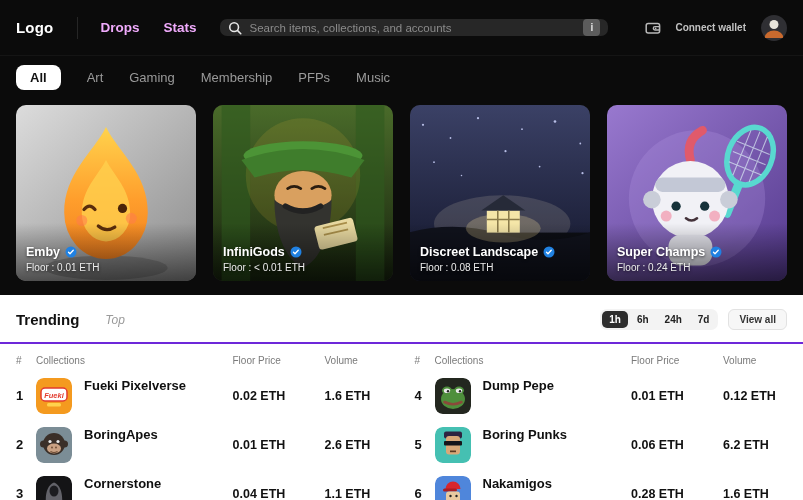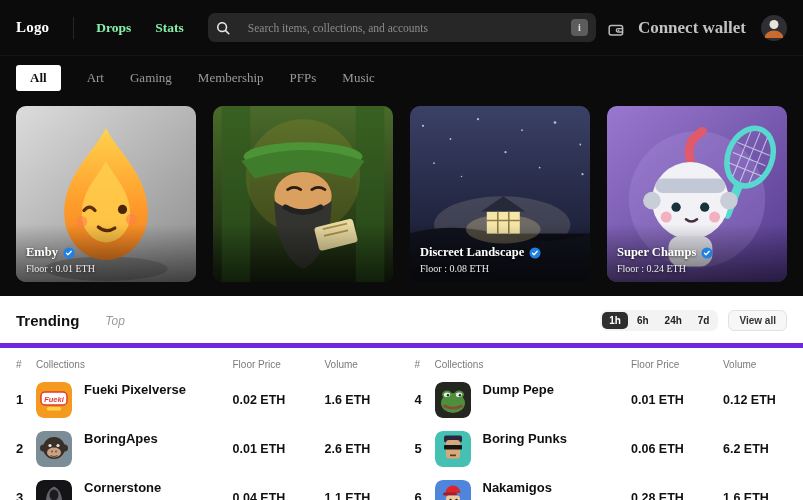--- a/index.html
+++ b/index.html
@@ -1,60 +1,60 @@
 <!DOCTYPE html>
 <html><head>
 <meta charset="utf-8">
 <style>
   * { margin:0; padding:0; box-sizing:border-box; }
   html,body { width:803px; height:500px; overflow:hidden; background:#fff;
               font-family:"Liberation Sans", sans-serif; }
 
   
-  .top-section { background:#0b0b0b; padding-bottom:8px;font-family:Liberation Serif, serif; }
+  .top-section { background:#0b0b0b; padding-bottom:8px; }
 
   .navbar { height:56px; display:flex; align-items:center; padding:0 16px; border-bottom:1px solid #151515; }
   .logo { color:#fff; font-weight:700; font-size:15px; margin-right:24px; letter-spacing:.2px; }
   .nav-divider { width:1px; height:22px; background:#262626; margin-right:22px; }
-  .nav-link { color:#86efac; font-weight:700; font-size:13.5px; margin-right:24px; cursor:pointer; }
-
-  .searchbar { flex:1; max-width:388px; height:29px; background:#272727; border-radius:7px;
-               display:flex; align-items:center; padding:0 8px; gap:18px; }
+  .nav-link { color:#f0abfc; font-weight:700; font-size:13.5px; margin-right:24px; cursor:pointer; }
+
+  .searchbar { flex:1; max-width:388px; height:17px; background:#272727; border-radius:7px;
+               display:flex; align-items:center; padding:0 8px; gap:7px; }
   .searchbar input { flex:1; background:transparent; border:none; outline:none; color:#ddd;
                      font-size:11.5px; font-family:inherit; }
   .searchbar input::placeholder { color:#8b8b8b; }
   .key-hint { width:17px; height:17px; background:#5c5c5c; border-radius:4px; color:#e3e3e3;
               font-size:10px; font-weight:700; display:flex; align-items:center; justify-content:center; }
 
   .nav-right { margin-left:auto; display:flex; align-items:center; gap:15px; }
-  .connect-wallet { display:flex; align-items:flex-end; gap:14px; color:#c2c2c2; font-size:17px;
+  .connect-wallet { display:flex; align-items:center; gap:14px; color:#c2c2c2; font-size:10px;
                     font-weight:600; cursor:pointer; }
   .avatar { width:26px; height:26px; border-radius:50%; overflow:hidden; cursor:pointer; }
   .avatar svg { display:block; }
 
   .cat-tabs { display:flex; align-items:center; gap:26px; padding:9px 16px 13px; }
   .cat-pill { background:#fff; color:#111; font-weight:700; font-size:13px; padding:5px 14px;
-              border-radius:3px; cursor:pointer; }
+              border-radius:8px; cursor:pointer; }
   .cat-item { color:#9a9a9a; font-size:13px; cursor:pointer; }
 
   .cards { display:flex; gap:17px; padding:2px 16px 6px; }
   .card { position:relative; flex:1; height:176px; border-radius:10px; overflow:hidden; cursor:pointer;
           background:#222; }
   .card-art { position:absolute; inset:0; width:100%; height:100%; display:block; z-index:0; }
   .card::after { content:""; position:absolute; left:0; right:0; bottom:0; height:58px;
                  background:linear-gradient(transparent, rgba(0,0,0,.55)); z-index:1; }
   .card-overlay { position:absolute; left:10px; bottom:8px; z-index:2;
                   text-shadow:0 1px 3px rgba(0,0,0,.65); }
   .card-name { color:#fff; font-weight:700; font-size:12.5px; display:flex; align-items:center; gap:5px; }
   .card-floor { color:#ececec; font-size:10px; margin-top:3px; font-weight:400; }
   .vbadge { flex:0 0 auto; }
 
   
   .trending { background:#fff; padding-top:14px; }
-  .trend-head { display:flex; align-items:center; padding:0 16px 12px; border-bottom:5px solid #6d28d9; }
+  .trend-head { display:flex; align-items:center; padding:0 16px 12px; border-bottom:2px solid #6d28d9; }
   .trend-tab-active { font-size:15px; font-weight:700; color:#111; margin-right:26px; cursor:pointer; }
   .trend-tab { font-size:12px; color:#9a9a9a; cursor:pointer;font-style:italic; }
   .spacer { flex:1; }
   .time-group { display:flex; align-items:flex-end; background:#f3f3f3; border-radius:7px;
                 padding:2px; gap:2px; margin-right:10px; }
   .time-chip { font-size:10px; font-weight:700; color:#222; padding:3px 7px; border-radius:5px; cursor:pointer; }
   .time-chip.active { background:#2e2e2e; color:#fff; }
   .view-all { font-size:10px; font-weight:600; color:#333; border:1px solid #e2e2e2; background:#f7f7f7;
               border-radius:6px; padding:4px 10px; cursor:pointer; }
 
@@ -175,20 +175,30 @@
         <circle cx="90" cy="64" r="52" fill="#d4af37" opacity="0.16"></circle>
         <ellipse cx="90" cy="46" rx="54" ry="13" fill="#4c9436"></ellipse>
         <path d="M34 50 Q90 30 146 50 L134 66 Q90 52 46 66 Z" fill="#3f7d2c"></path>
         <ellipse cx="90" cy="82" rx="26" ry="22" fill="#d9a05f"></ellipse>
         <path d="M76 76 q6 -4 12 0 M98 76 q6 -4 12 0" stroke="#2b1d10" stroke-width="2.5" fill="none" stroke-linecap="round"></path>
         <path d="M64 86 C64 120 76 142 90 148 C104 142 116 120 116 86 C106 97 74 97 64 86 Z" fill="#33332f"></path>
         <path d="M74 92 Q90 101 106 92" stroke="#222" stroke-width="5" fill="none" stroke-linecap="round"></path>
         <rect x="102" y="106" width="36" height="22" rx="3" fill="#e8d9a0" transform="rotate(-14 120 117)"></rect>
         <path d="M108 112 l22 -5 M109 118 l22 -5" stroke="#a98f4a" stroke-width="1.6"></path>
       </svg>
+      <div class="card-overlay">
+        <div class="card-name">
+          <span>InfiniGods</span>
+          <svg class="vbadge" width="12" height="12" viewBox="0 0 24 24">
+              <circle cx="12" cy="12" r="11" fill="#2081e2"></circle>
+              <path d="M7 12.5l3 3 6.5-7" stroke="#fff" stroke-width="2.6" fill="none" stroke-linecap="round" stroke-linejoin="round"></path>
+            </svg>
+        </div>
+        <div class="card-floor">Floor : &lt; 0.01 ETH</div>
+      </div>
     </div>
 
     <div class="card">
       <svg class="card-art" viewBox="0 0 180 160" preserveAspectRatio="xMidYMid slice">
         <defs>
           <linearGradient id="g-sky" x1="0" y1="0" x2="0" y2="1">
             <stop offset="0" stop-color="#3b4166"></stop>
               <stop offset="1" stop-color="#12152a"></stop>
           </linearGradient>
         </defs>

